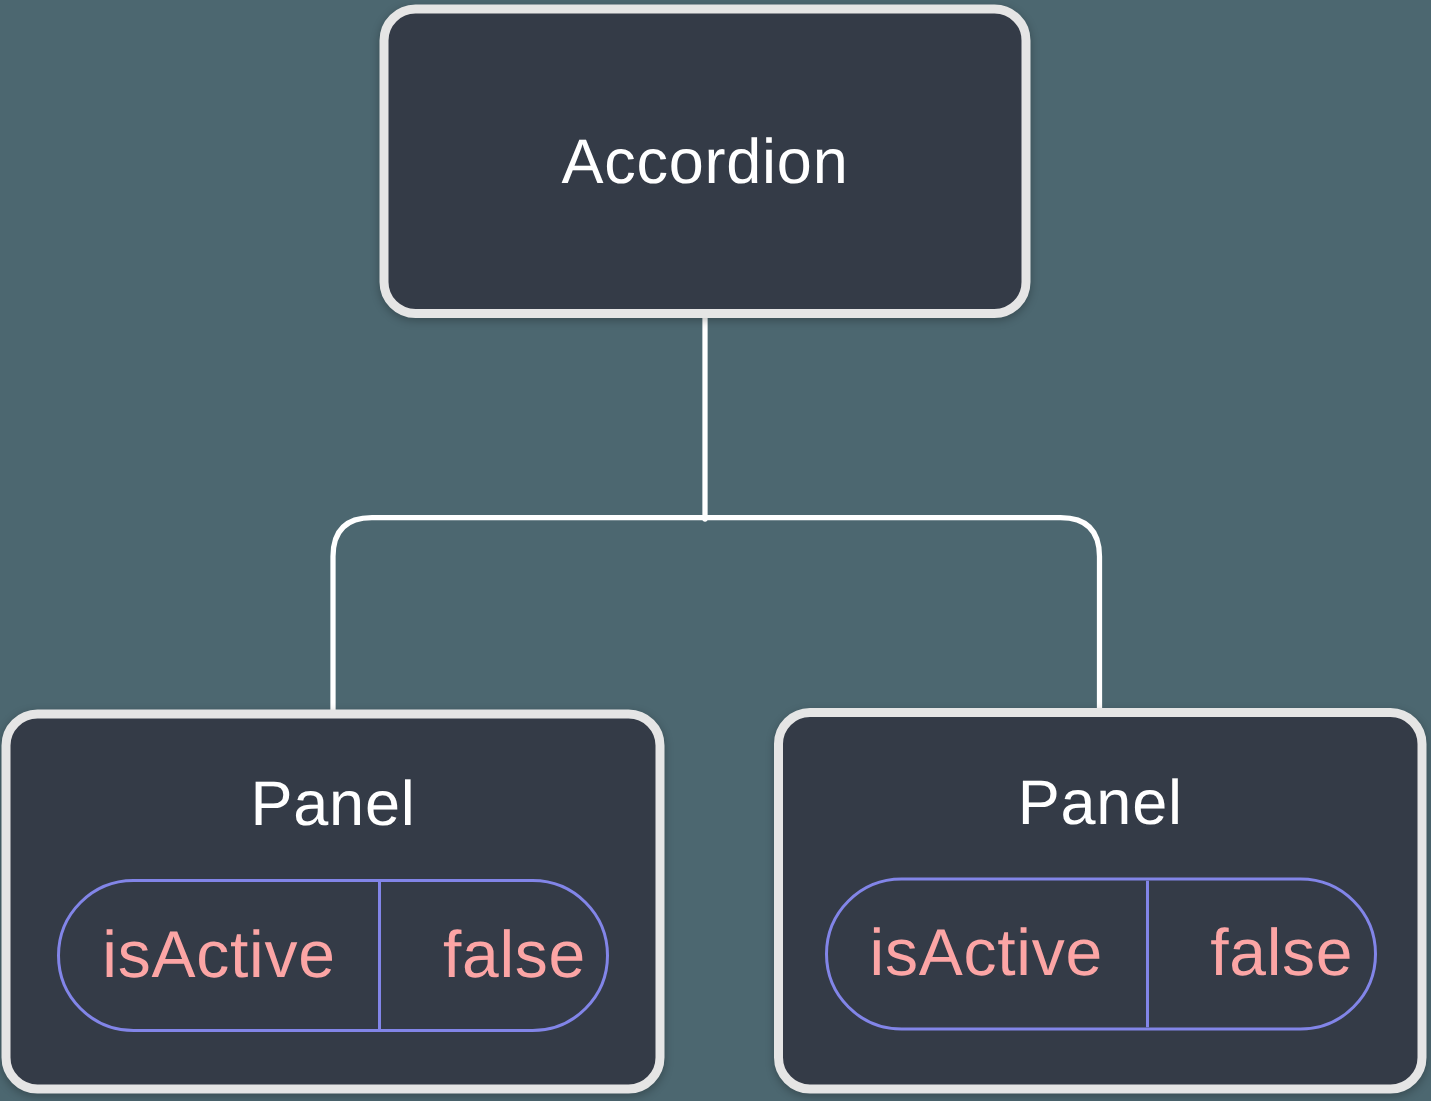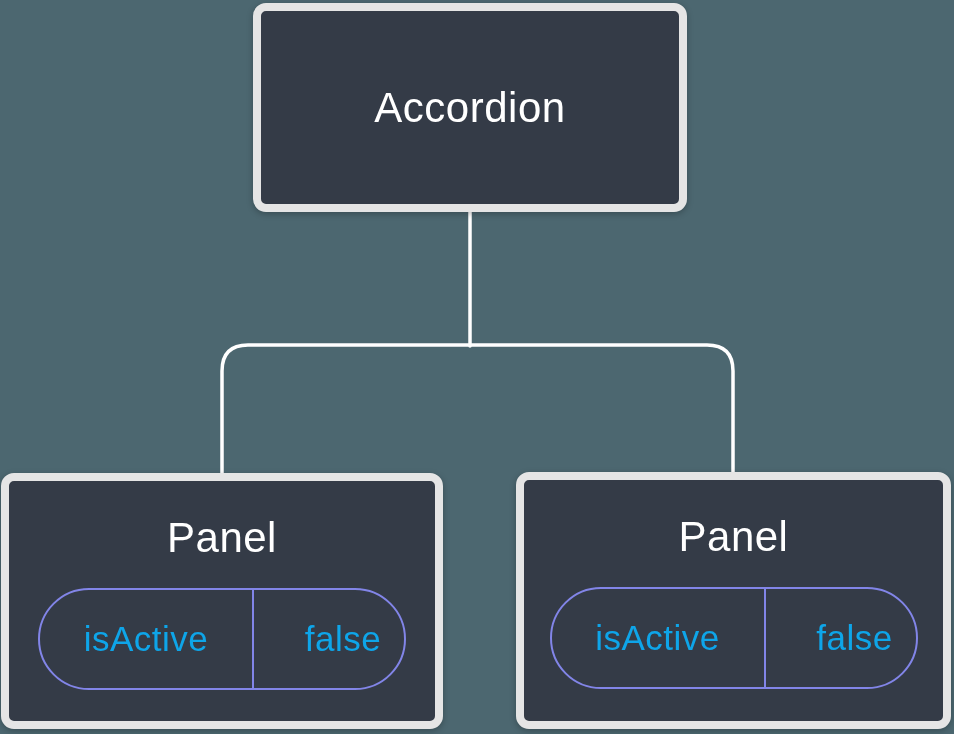--- a/index.html
+++ b/index.html
@@ -17,22 +17,22 @@
   }
   .connectors {
     position: absolute;
     inset: 0;
     pointer-events: none;
   }
   .node {
     position: absolute;
     box-sizing: border-box;
     background: #343b47;
-    border: 8px solid #e5e5e5;
-    border-radius: 13px;
+    border: 6px solid #e5e5e5;
+    border-radius: 24px;
     box-shadow: 0 2px 6px rgba(0,0,0,0.25);
     color: #ffffff;
   }
   .node-root {
     left: 253px;
     top: 3px;
     width: 434px;
     height: 209px;
     display: flex;
     align-items: center;
@@ -79,23 +79,23 @@
     border-radius: 51px;
     display: flex;
     align-items: stretch;
     overflow: hidden;
     color: #8285e8;
   }
   .state-cell {
     display: flex;
     align-items: center;
     justify-content: center;
-    font-size: 35px;
+    font-size: 44px;
     letter-spacing: 0.5px;
-    color: #0ea5e9;
+    color: #fca5a5;
   }
   .state-key {
     width: 212px;
     border-right: 2px solid #8285e8;
   }
   .state-value {
     flex: 1;
     padding-left: 28px;
   }
 </style>

